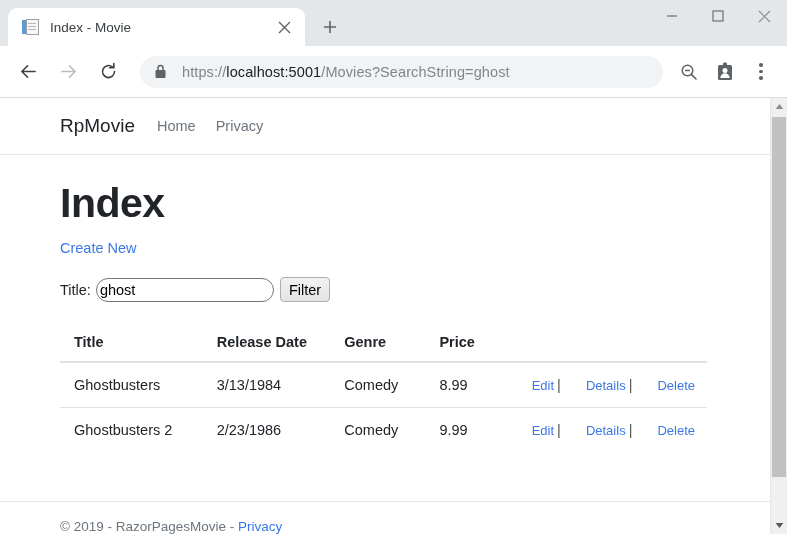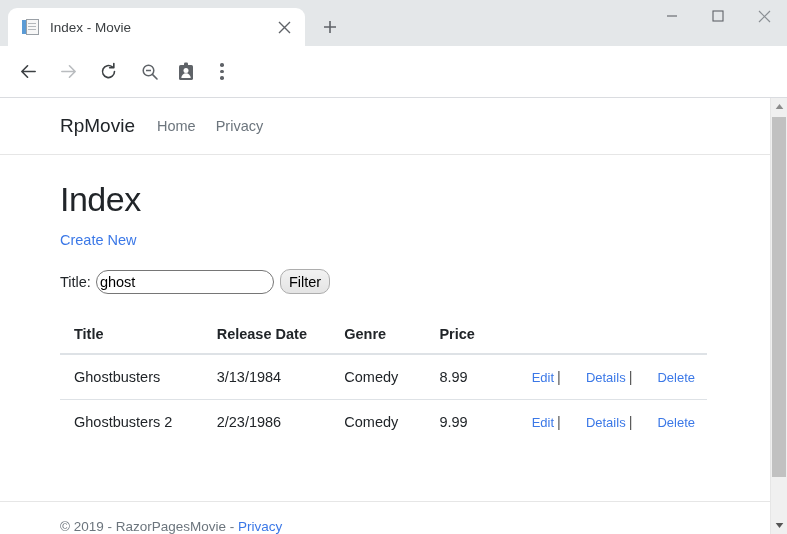--- a/index.html
+++ b/index.html
@@ -183,22 +183,22 @@
     font-size: 14.5px;
     color: #6c757d;
     margin-right: 20px;
   }
 
   .container {
     padding: 26px 60px 0 60px;
   }
 
   h1.page-title {
-    font-size: 34px;
-    font-weight: normal;
+    font-size: 41px;
+    font-weight: bold;
     color: #212529;
     letter-spacing: -0.5px;
     line-height: 1.1;
   }
 
   .create-new {
     display: inline-block;
     margin-top: 14px;
     font-size: 14.5px;
     color: #3b78e7;
@@ -228,21 +228,21 @@
   }
   .filter-btn {
     margin-left: 6px;
     height: 25px;
     padding: 0 8px;
     font-size: 14.5px;
     font-family: "Liberation Sans", sans-serif;
     color: #000000;
     background: linear-gradient(#f2f2f2, #e4e4e4);
     border: 1px solid #adadad;
-    border-radius: 10px;
+    border-radius: 4px;
   }
 
   table.movies {
     margin-top: 22px;
     width: 647px;
     border-collapse: collapse;
   }
   table.movies th {
     text-align: left;
     font-size: 14.5px;
@@ -367,20 +367,29 @@
           <path d="M3 10 H16 M11 4 L17 10 L11 16" stroke="#b9bcbf" stroke-width="1.7" fill="none" stroke-linecap="round" stroke-linejoin="round"></path>
         </svg>
     </div>
     <div class="navbtn">
       <svg width="19" height="19" viewBox="0 0 20 20">
         <path d="M16.3 10 A6.3 6.3 0 1 1 14 5.2" stroke="#3c4043" stroke-width="1.7" fill="none" stroke-linecap="round"></path>
         <path d="M15.6 1.7 L15.6 6.1 L11.2 6.1" stroke="#3c4043" stroke-width="1.7" fill="none" stroke-linecap="round" stroke-linejoin="round"></path>
       </svg>
     </div>
 
+    <div class="omnibox">
+      <span class="lock">
+        <svg width="13" height="15" viewBox="0 0 13 15">
+          <rect x="1.5" y="6" width="10" height="8" rx="1" fill="#5f6368"></rect>
+          <path d="M4 6 V4 a2.5 2.5 0 0 1 5 0 V6" stroke="#5f6368" stroke-width="1.5" fill="none"></path>
+        </svg>
+      </span>
+      <span class="url"><span>https://</span><span class="host">localhost:5001</span><span>/Movies?SearchString=ghost</span></span>
+    </div>
 
     <div class="tb-icon">
       <svg width="18" height="18" viewBox="0 0 18 18">
         <circle cx="7.5" cy="7.5" r="5.3" stroke="#5f6368" stroke-width="1.5" fill="none"></circle>
         <path d="M5 7.5 H10" stroke="#5f6368" stroke-width="1.5"></path>
         <path d="M11.4 11.4 L16 16" stroke="#5f6368" stroke-width="1.6" stroke-linecap="round"></path>
       </svg>
     </div>
     <div class="tb-icon">
       <svg width="18" height="19" viewBox="0 0 18 19">

